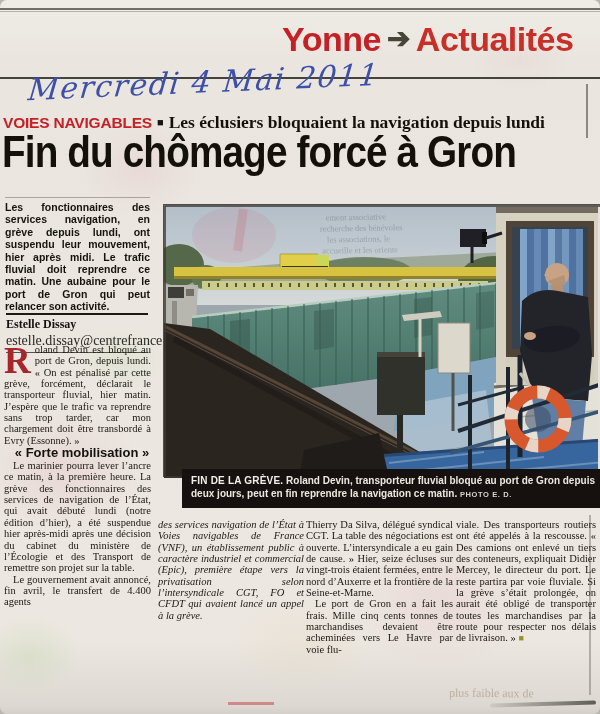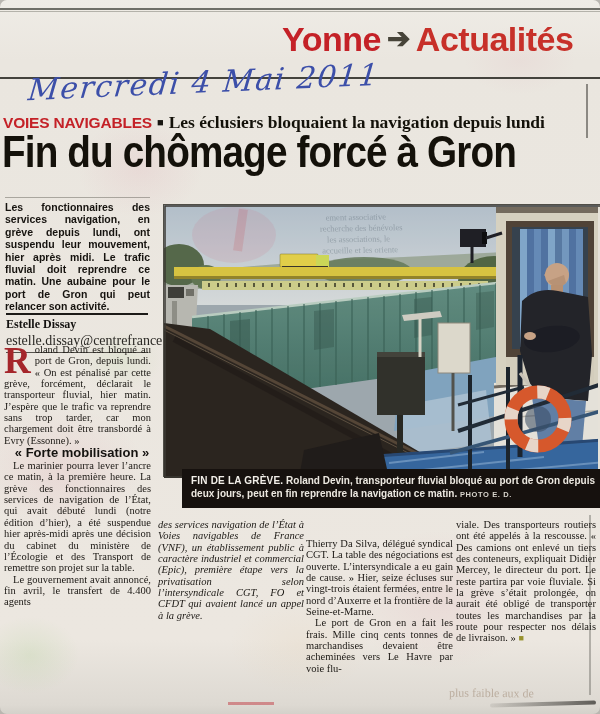--- a/index.html
+++ b/index.html
@@ -62,21 +62,21 @@
   .caption .cap-label{font-weight:800;letter-spacing:.2px;}
   .caption .cap-text{font-weight:700;color:#ece8e0;}
   .caption .cap-credit{font-size:7.5px;letter-spacing:.6px;color:#d8d4cc;}
 
   .col{position:absolute;font-family:"Liberation Serif",serif;font-size:10.5px;line-height:11.35px;
     text-align:justify;color:#1b1814;}
   .col p{margin:0;}
   .col p + p{text-indent:9px;}
   #col1{left:4px;top:344px;width:147px;height:349px;}
   #col2{left:158px;top:519px;width:146px;height:175px;font-style:italic;}
-  #col3{left:306px;top:538px;width:147px;height:175px;font-family:Liberation Serif, serif;}
+  #col3{left:306px;top:519px;width:147px;height:175px;font-family:Liberation Serif, serif;}
   #col4{left:456px;top:519px;width:140px;height:175px;}
 
   .dropcap{float:left;font-family:"Liberation Serif",serif;font-weight:700;
     font-size:37px;line-height:30px;color:#a5262b;margin:2px 4px 0 0;}
   .subhead{font-family:"Liberation Sans",sans-serif;font-weight:700;font-size:13px;line-height:14px;
     color:#151310;margin:5px 0 3px;text-align:center;text-indent:0;}
   .end-mark{color:#97922e;font-size:9px;}
 
   .edge-line-1{position:absolute;left:586px;top:84px;width:2px;height:54px;background:rgba(60,58,52,.55);}
   .edge-line-2{position:absolute;left:589px;top:515px;width:2px;height:180px;background:rgba(60,58,52,.32);}

